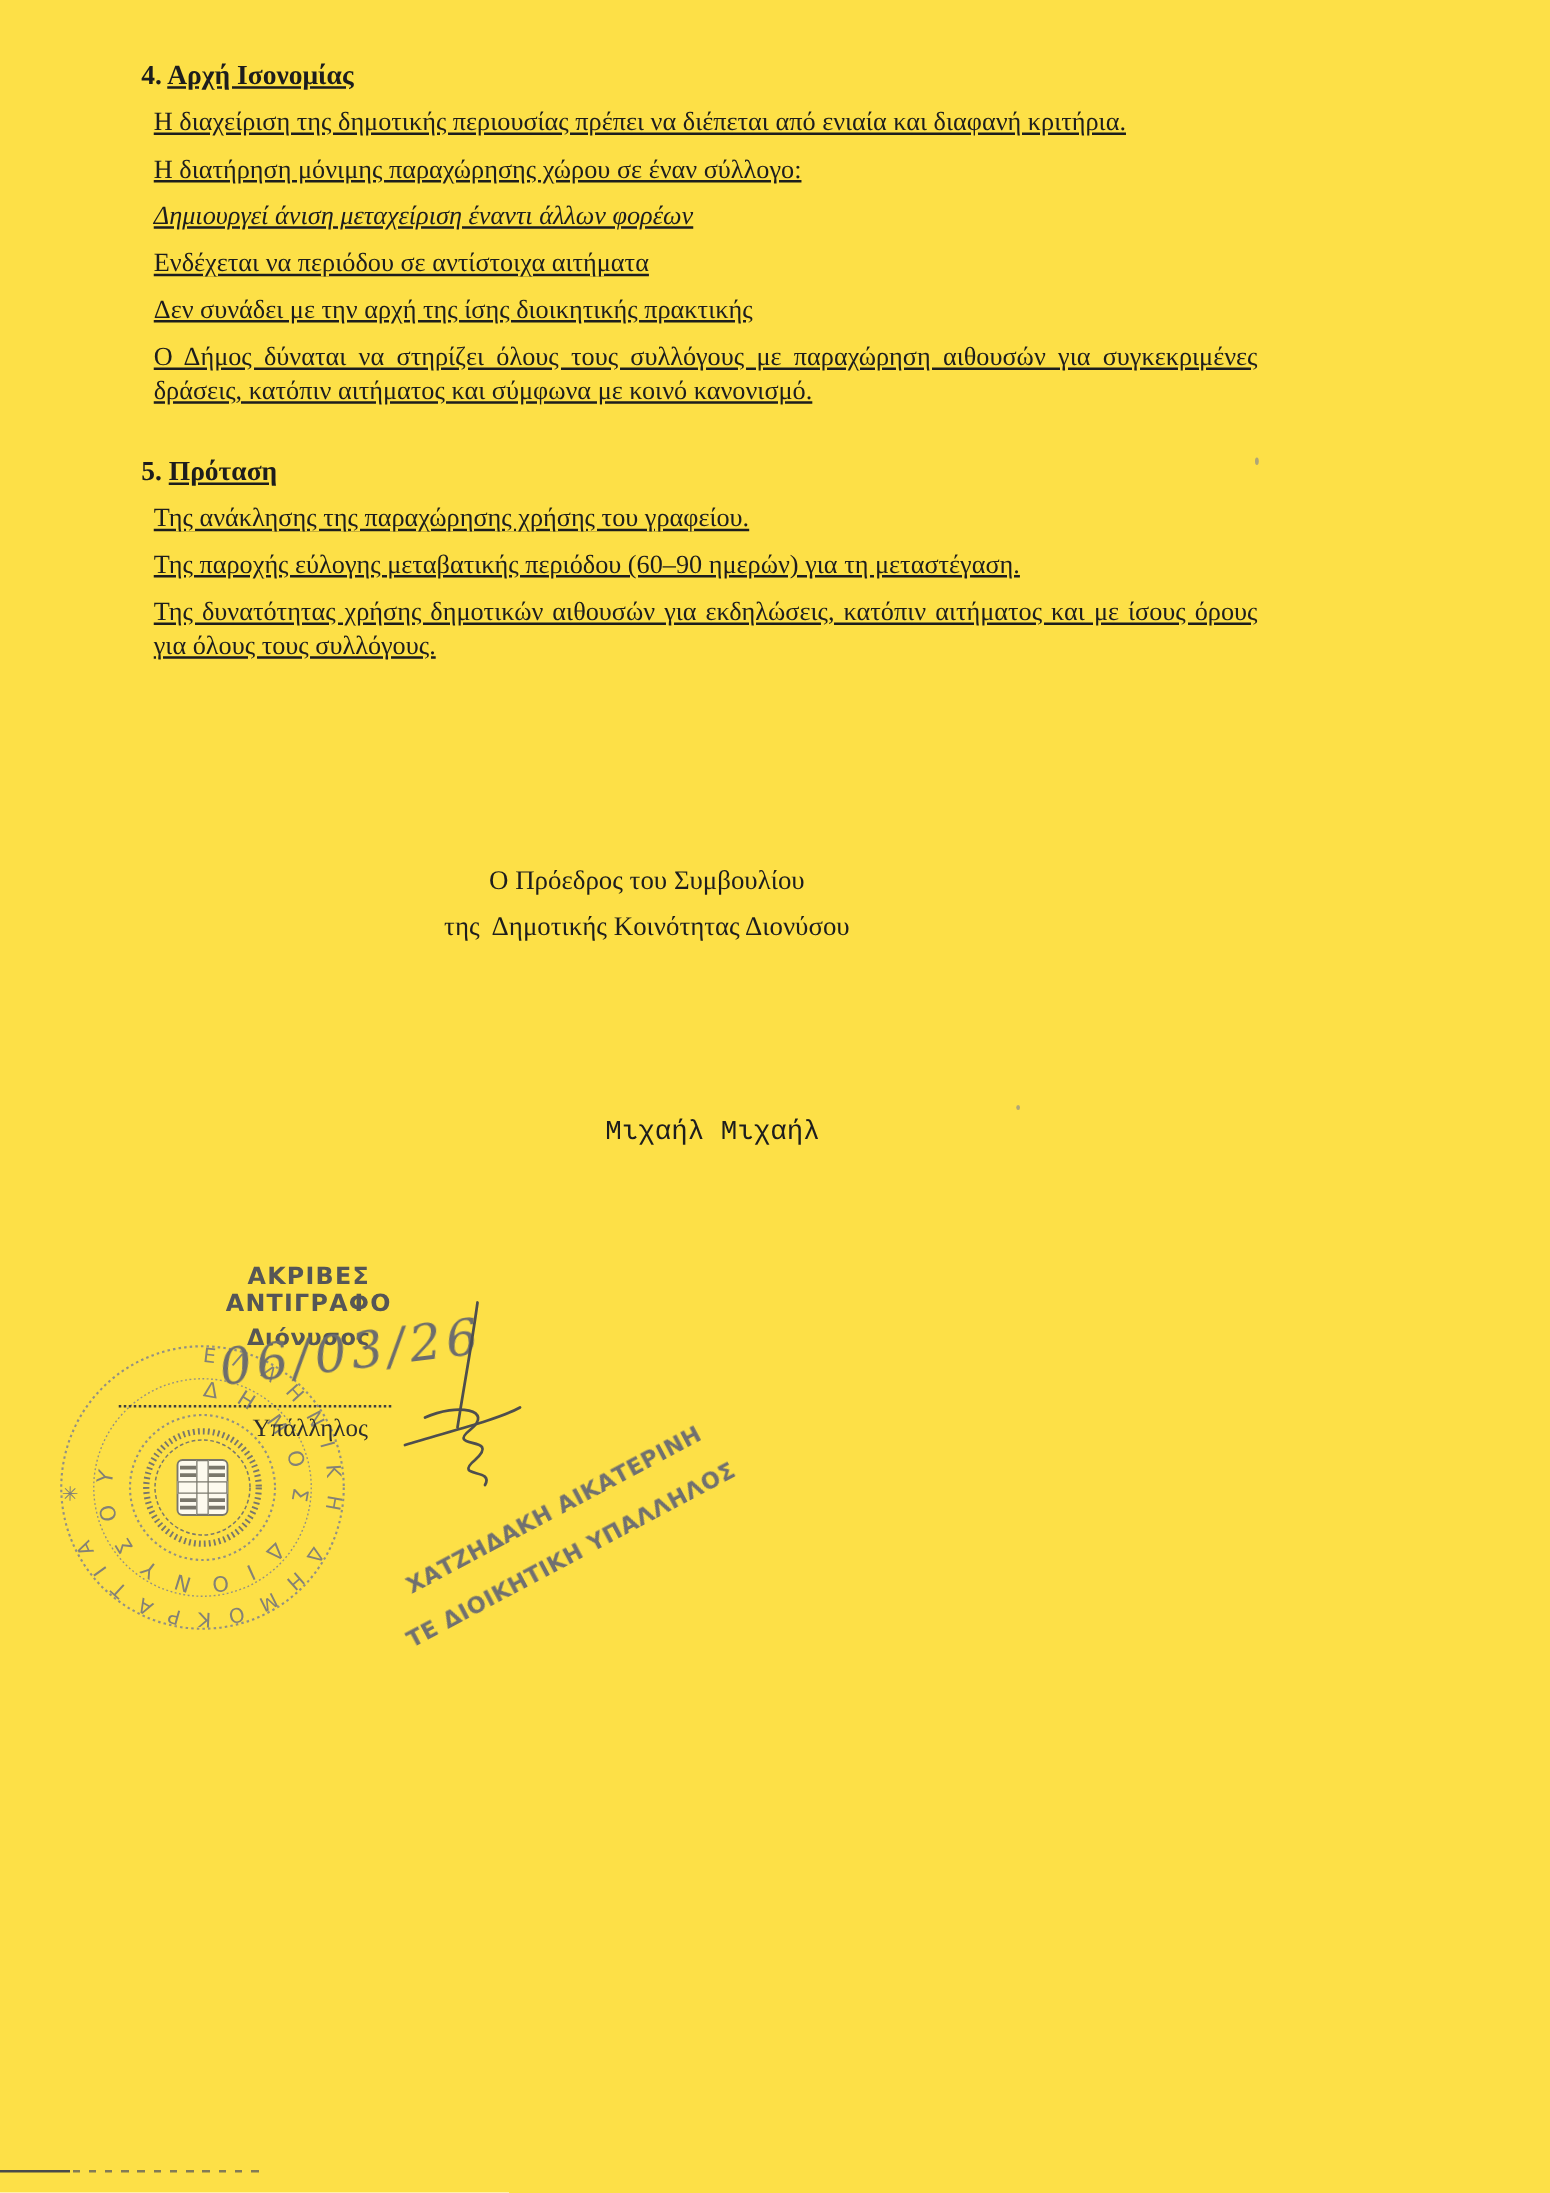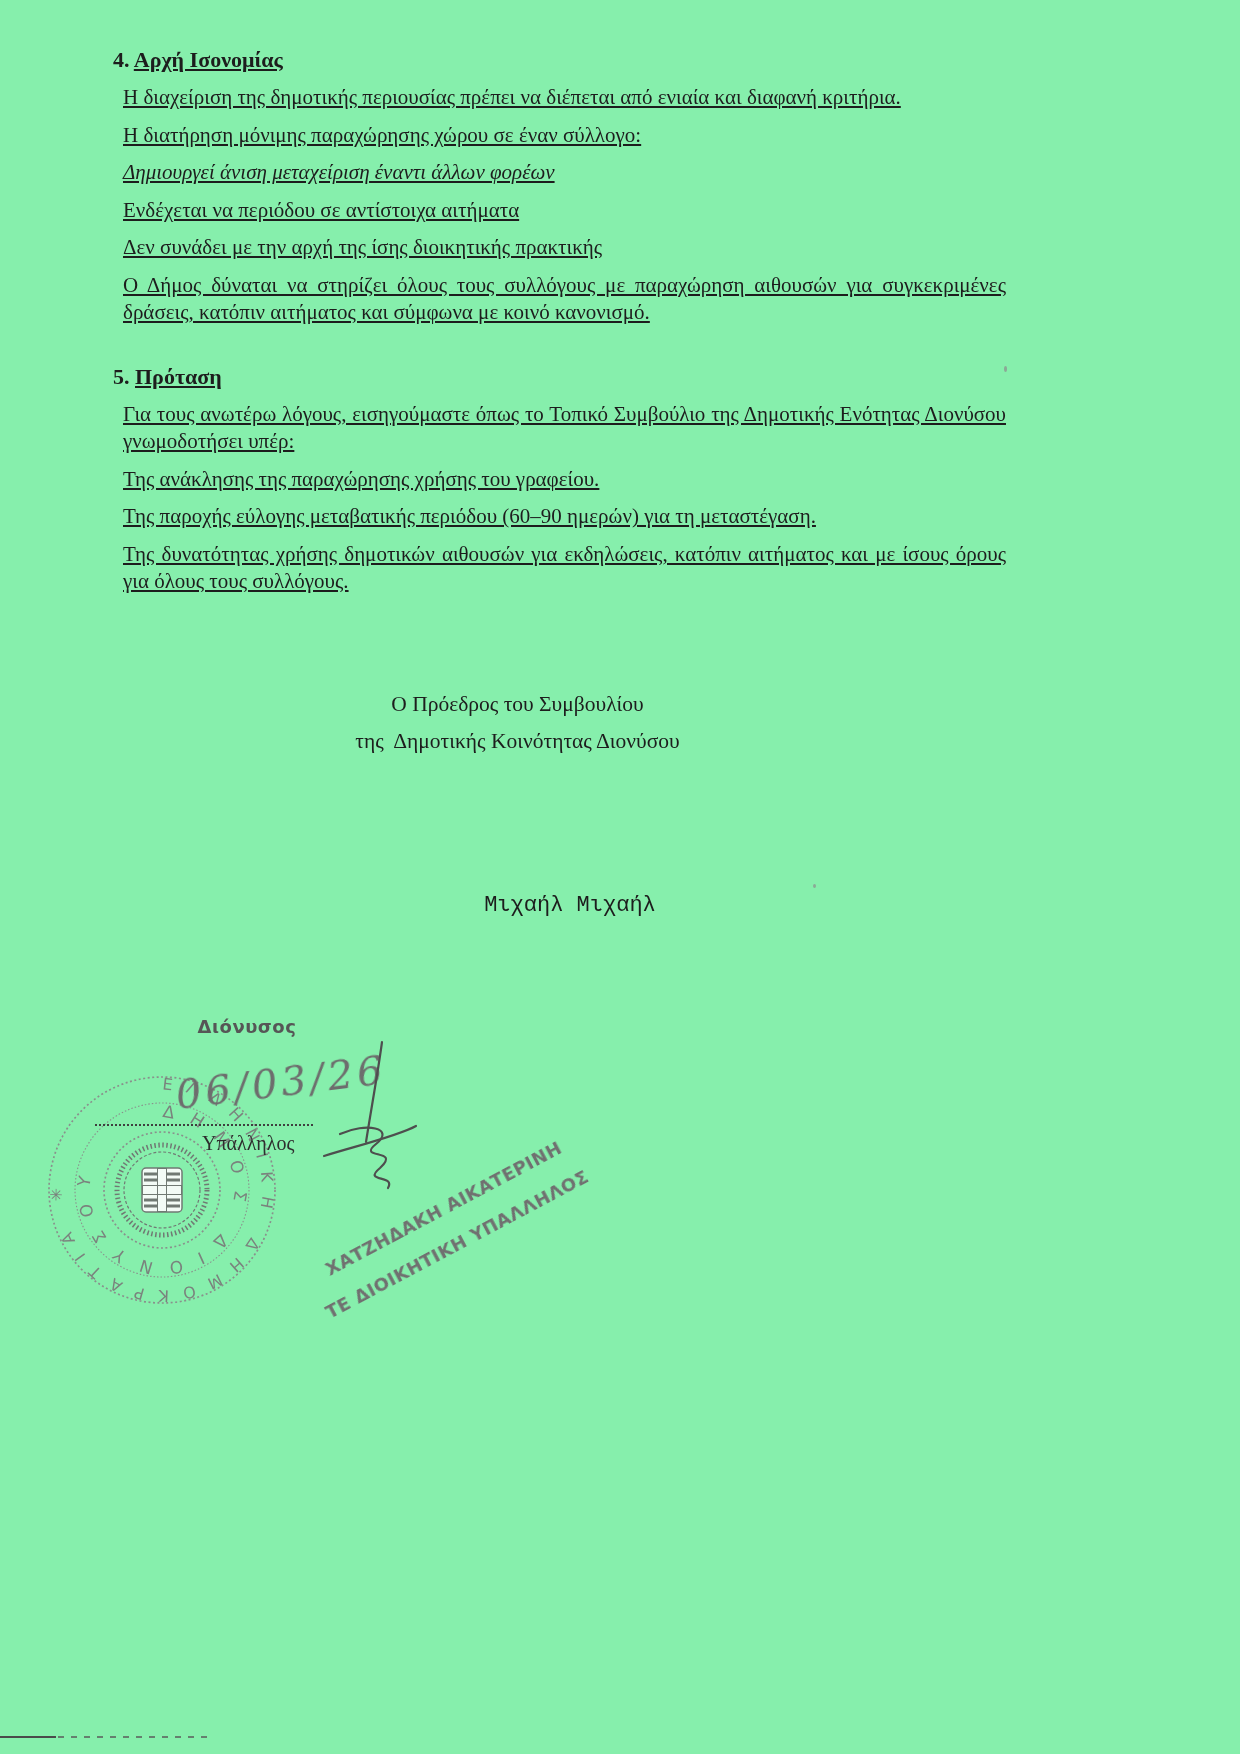--- a/index.html
+++ b/index.html
@@ -1,17 +1,17 @@
 <!DOCTYPE html>
 <html lang="el"><head>
 <meta charset="utf-8">
 <style>
   html,body{margin:0;padding:0;background:#ffffff;}
   .page{
-    position:relative;width:1240px;height:1754px;background:#86efac;overflow:hidden;
+    position:relative;width:1240px;height:1754px;background:#fde047;overflow:hidden;
     font-family:"Liberation Serif","DejaVu Serif",serif;color:#1d1d1d;
   }
   
   .content{
     position:absolute;left:113px;top:46px;width:903px;
     font-size:21px;line-height:27.5px;
     filter:blur(0.25px);
   }
   .section-heading{margin:0;font-size:22px;font-weight:bold;line-height:28px;}
   .section-heading .sec-title{text-decoration:underline;}
@@ -80,35 +80,35 @@
 
     <h3 class="section-heading"><span>4.</span> <span class="sec-title">Αρχή Ισονομίας</span></h3>
     <p>Η διαχείριση της δημοτικής περιουσίας πρέπει να διέπεται από ενιαία και διαφανή κριτήρια.</p>
     <p>Η διατήρηση μόνιμης παραχώρησης χώρου σε έναν σύλλογο:</p>
     <p class="italic">Δημιουργεί άνιση μεταχείριση έναντι άλλων φορέων</p>
     <p>Ενδέχεται να περιόδου σε αντίστοιχα αιτήματα</p>
     <p>Δεν συνάδει με την αρχή της ίσης διοικητικής πρακτικής</p>
     <p>Ο Δήμος δύναται να στηρίζει όλους τους συλλόγους με παραχώρηση αιθουσών για συγκεκριμένες δράσεις, κατόπιν αιτήματος και σύμφωνα με κοινό κανονισμό.</p>
 
     <h3 class="section-heading sec5"><span>5.</span> <span class="sec-title">Πρόταση</span></h3>
-    <p>Για τους ανωτέρω λόγους, εισηγούμαστε όπως το Τοπικό Συμβούλιο της Δημοτικής Ενότητας Διονύσου γνωμοδοτήσει υπέρ:</p>
     <p>Της ανάκλησης της παραχώρησης χρήσης του γραφείου.</p>
     <p>Της παροχής εύλογης μεταβατικής περιόδου (60–90 ημερών) για τη μεταστέγαση.</p>
     <p>Της δυνατότητας χρήσης δημοτικών αιθουσών για εκδηλώσεις, κατόπιν αιτήματος και με ίσους όρους για όλους τους συλλόγους.</p>
   </div>
 
   <div class="sig-block">
     <div>Ο Πρόεδρος του Συμβουλίου</div>
     <div class="sig-line2">της  Δημοτικής Κοινότητας Διονύσου</div>
   </div>
   <div class="sig-name">Μιχαήλ Μιχαήλ</div>
 
   <div class="stamp-layer">
 
     <div class="cert-head">
+      <div class="cert-title">ΑΚΡΙΒΕΣ ΑΝΤΙΓΡΑΦΟ</div>
       <div class="cert-place">Διόνυσος</div>
     </div>
 
     <svg class="seal" width="244" height="244" viewBox="0 0 244 244">
       <defs>
         <path id="outerArc" d="M122,22 a100,100 0 1,1 -0.01,0"></path>
         <path id="innerArc" d="M122,50 a72,72 0 1,1 -0.01,0"></path>
       </defs>
       <circle class="ring" cx="122" cy="122" r="113" stroke-dasharray="2 2.5"></circle>
       <circle class="ring thin" cx="122" cy="122" r="87" stroke-dasharray="1.5 2"></circle>

